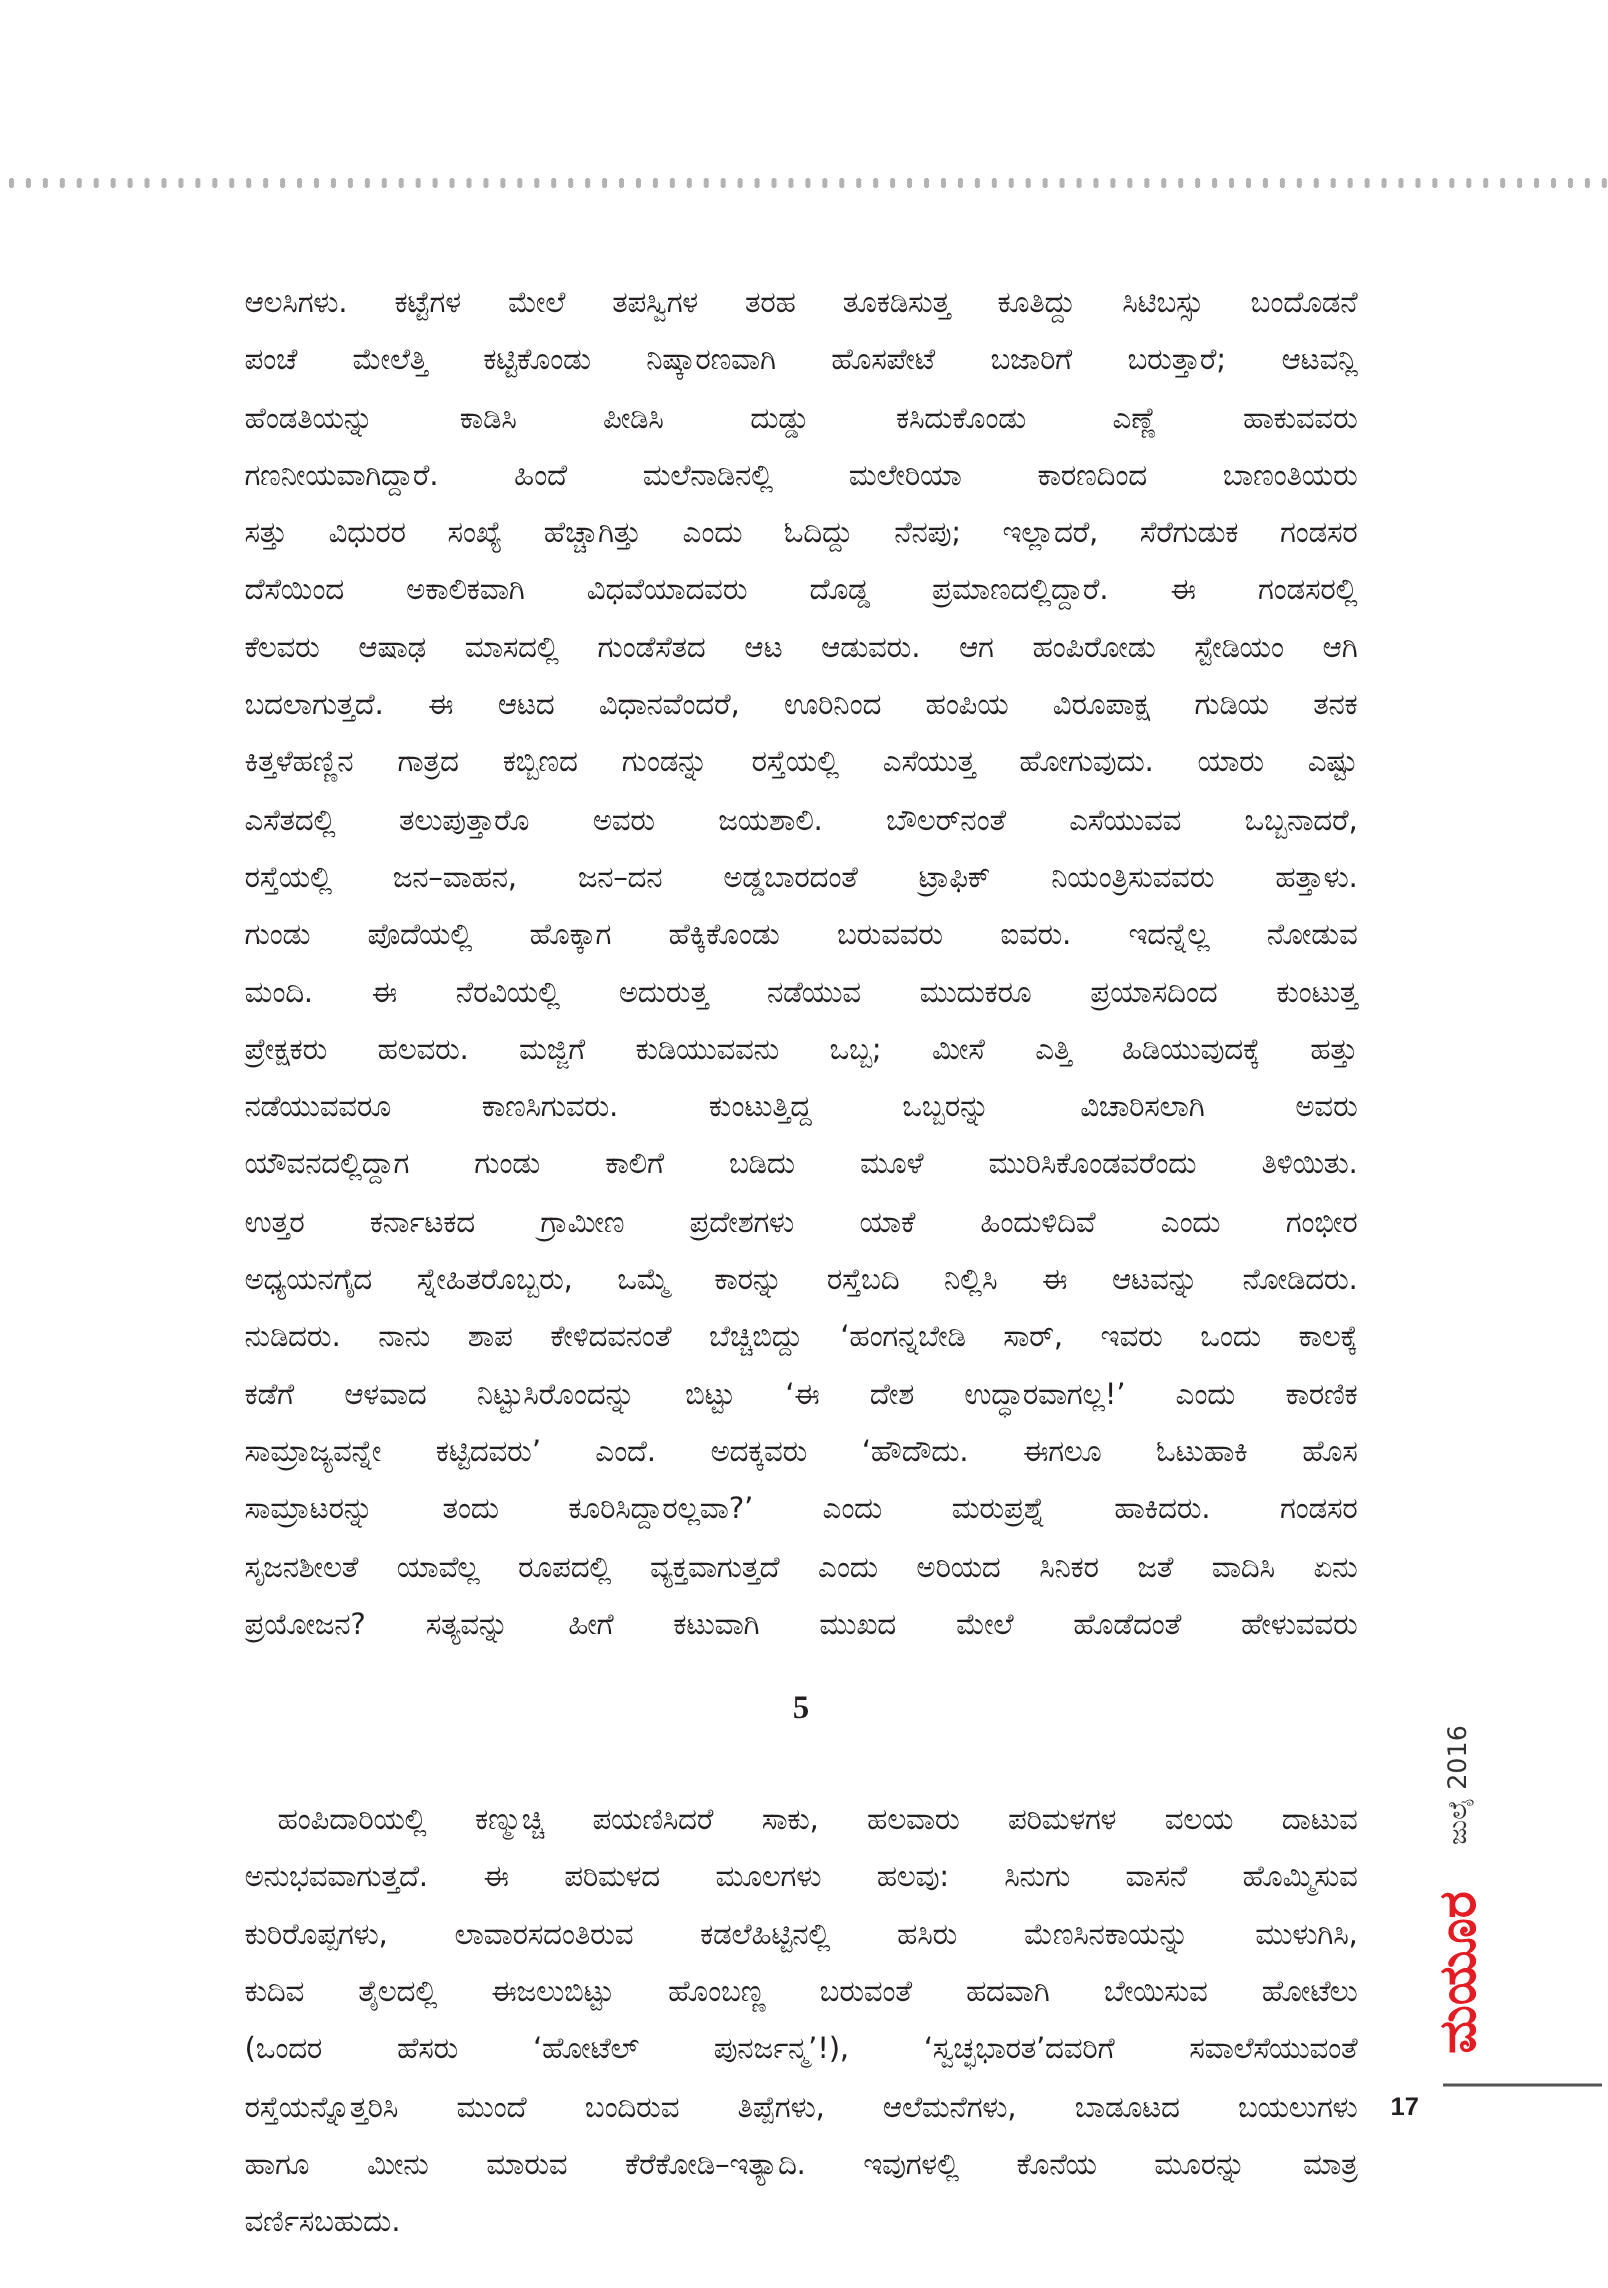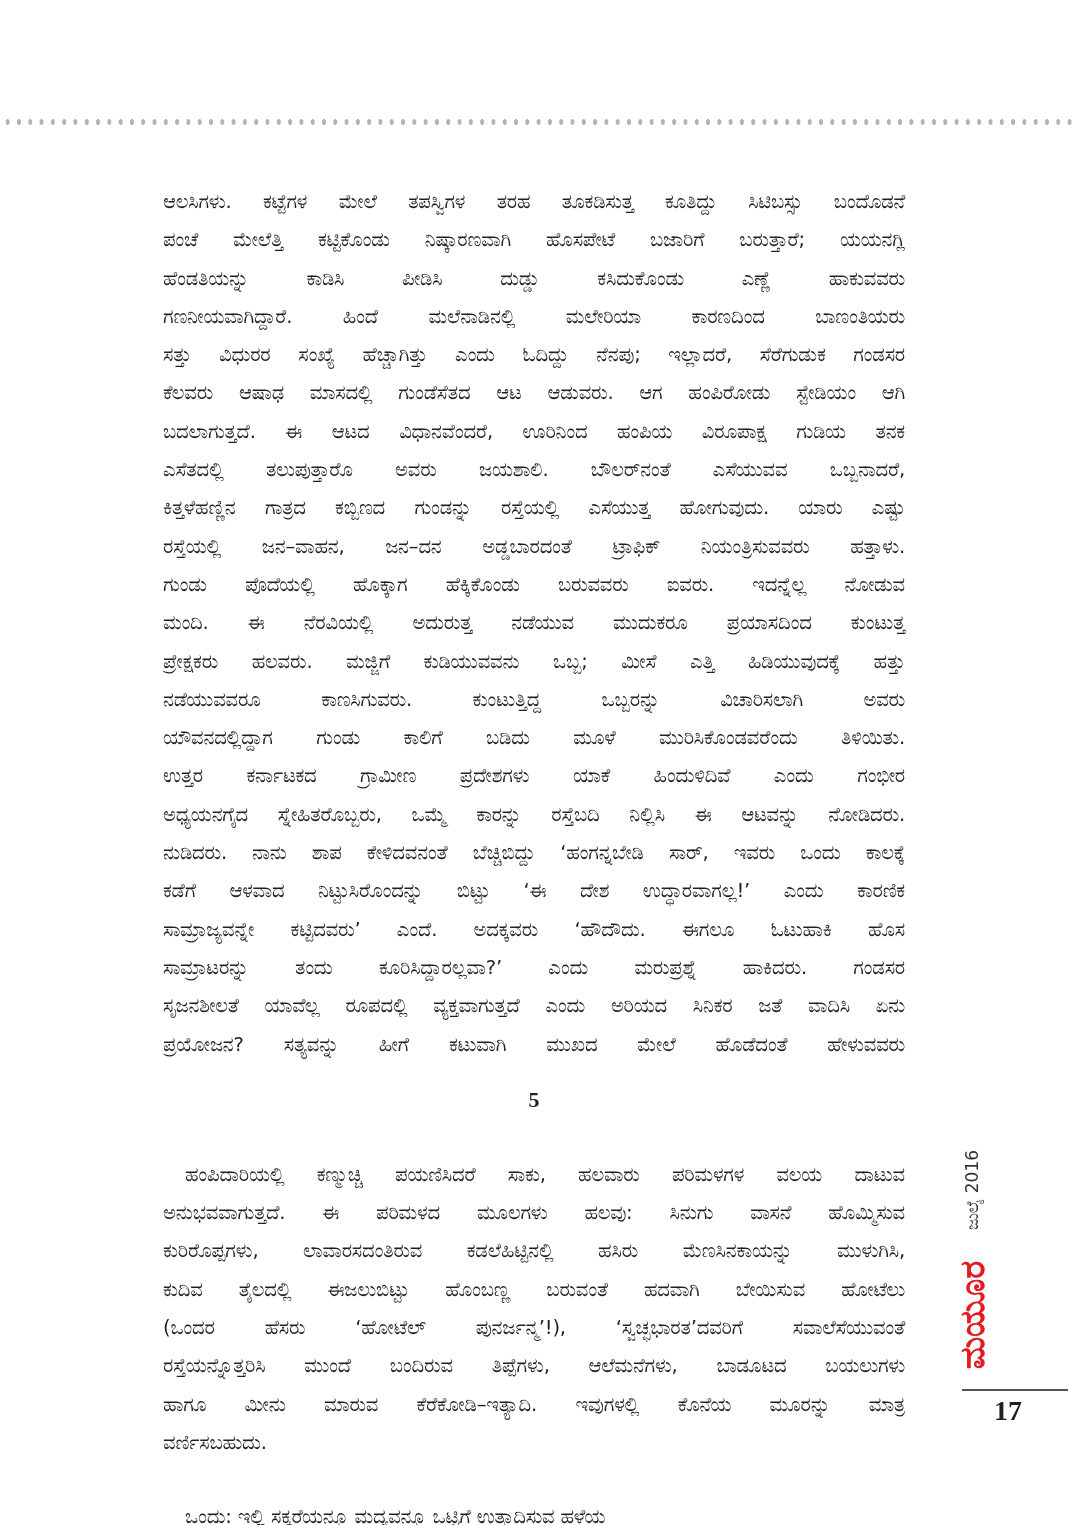--- a/index.html
+++ b/index.html
@@ -16,39 +16,40 @@
   .section-num { font-family: "Liberation Serif", serif; font-weight: bold; font-size: 22px;
                  text-align: center; height: 40px; line-height: 40px; margin-top: 16px; margin-bottom: 2px; }
   .masthead { position: absolute; left: 942px; top: 1130px; width: 60px; height: 245px; }
   .mag-date { position: absolute; left: 0; top: 0; width: 60px; height: 120px; }
   .mag-date span, .mag-name span { position: absolute; left: 50%; top: 50%; white-space: nowrap;
         transform: translate(-50%, -50%) rotate(-90deg); }
   .mag-date span { font-size: 17px; color: #333; }
   .mag-name { position: absolute; left: 0; top: 125px; width: 60px; height: 120px; }
   .mag-name span { font-size: 34px; font-weight: bold; color: #e31b23; }
   .page-rule { position: absolute; left: 962px; top: 1389px; width: 106px; height: 2px; background: #555; }
-  .page-number { position: absolute; left: 994px; top: 1395px; font-family: Liberation Serif, serif;
-                 font-weight: bold; font-size: 28px; color: #231f20; }
+  .page-number { position: absolute; left: 927px; top: 1395px; font-family: Liberation Sans, sans-serif;
+                 font-weight: bold; font-size: 17px; color: #231f20; }
 </style>
 </head>
 <body>
 
 <div class="dotted-rule"></div>
 
 <div class="column">
   <div id="p1">
       <div class="line">ಆಲಸಿಗಳು. ಕಟ್ಟೆಗಳ ಮೇಲೆ ತಪಸ್ವಿಗಳ ತರಹ ತೂಕಡಿಸುತ್ತ ಕೂತಿದ್ದು ಸಿಟಿಬಸ್ಸು ಬಂದೊಡನೆ</div>
-      <div class="line">ಪಂಚೆ ಮೇಲೆತ್ತಿ ಕಟ್ಟಿಕೊಂಡು ನಿಷ್ಕಾರಣವಾಗಿ ಹೊಸಪೇಟೆ ಬಜಾರಿಗೆ ಬರುತ್ತಾರೆ; ಯಯನಗ್ಲಿ</div>
+      <div class="line">ಪಂಚೆ ಮೇಲೆತ್ತಿ ಕಟ್ಟಿಕೊಂಡು ನಿಷ್ಕಾರಣವಾಗಿ ಹೊಸಪೇಟೆ ಬಜಾರಿಗೆ ಬರುತ್ತಾರೆ; ಆಟವನ್ಲಿ</div>
       <div class="line">ಹೆಂಡತಿಯನ್ನು ಕಾಡಿಸಿ ಪೀಡಿಸಿ ದುಡ್ಡು ಕಸಿದುಕೊಂಡು ಎಣ್ಣೆ ಹಾಕುವವರು</div>
       <div class="line">ಗಣನೀಯವಾಗಿದ್ದಾರೆ. ಹಿಂದೆ ಮಲೆನಾಡಿನಲ್ಲಿ ಮಲೇರಿಯಾ ಕಾರಣದಿಂದ ಬಾಣಂತಿಯರು</div>
       <div class="line">ಸತ್ತು ವಿಧುರರ ಸಂಖ್ಯೆ ಹೆಚ್ಚಾಗಿತ್ತು ಎಂದು ಓದಿದ್ದು ನೆನಪು; ಇಲ್ಲಾದರೆ, ಸೆರೆಗುಡುಕ ಗಂಡಸರ</div>
+      <div class="line">ದೆಸೆಯಿಂದ ಅಕಾಲಿಕವಾಗಿ ವಿಧವೆಯಾದವರು ದೊಡ್ಡ ಪ್ರಮಾಣದಲ್ಲಿದ್ದಾರೆ. ಈ ಗಂಡಸರಲ್ಲಿ</div>
       <div class="line">ಕೆಲವರು ಆಷಾಢ ಮಾಸದಲ್ಲಿ ಗುಂಡೆಸೆತದ ಆಟ ಆಡುವರು. ಆಗ ಹಂಪಿರೋಡು ಸ್ಟೇಡಿಯಂ ಆಗಿ</div>
       <div class="line">ಬದಲಾಗುತ್ತದೆ. ಈ ಆಟದ ವಿಧಾನವೆಂದರೆ, ಊರಿನಿಂದ ಹಂಪಿಯ ವಿರೂಪಾಕ್ಷ ಗುಡಿಯ ತನಕ</div>
+      <div class="line">ಕಿತ್ತಳೆಹಣ್ಣಿನ ಗಾತ್ರದ ಕಬ್ಬಿಣದ ಗುಂಡನ್ನು ರಸ್ತೆಯಲ್ಲಿ ಎಸೆಯುತ್ತ ಹೋಗುವುದು. ಯಾರು ಎಷ್ಟು</div>
       <div class="line">ಎಸೆತದಲ್ಲಿ ತಲುಪುತ್ತಾರೊ ಅವರು ಜಯಶಾಲಿ. ಬೌಲರ್‌ನಂತೆ ಎಸೆಯುವವ ಒಬ್ಬನಾದರೆ,</div>
-      <div class="line">ಕಿತ್ತಳೆಹಣ್ಣಿನ ಗಾತ್ರದ ಕಬ್ಬಿಣದ ಗುಂಡನ್ನು ರಸ್ತೆಯಲ್ಲಿ ಎಸೆಯುತ್ತ ಹೋಗುವುದು. ಯಾರು ಎಷ್ಟು</div>
       <div class="line">ರಸ್ತೆಯಲ್ಲಿ ಜನ–ವಾಹನ, ಜನ–ದನ ಅಡ್ಡಬಾರದಂತೆ ಟ್ರಾಫಿಕ್ ನಿಯಂತ್ರಿಸುವವರು ಹತ್ತಾಳು.</div>
       <div class="line">ಗುಂಡು ಪೊದೆಯಲ್ಲಿ ಹೊಕ್ಕಾಗ ಹೆಕ್ಕಿಕೊಂಡು ಬರುವವರು ಐವರು. ಇದನ್ನೆಲ್ಲ ನೋಡುವ</div>
       <div class="line">ಮಂದಿ. ಈ ನೆರವಿಯಲ್ಲಿ ಅದುರುತ್ತ ನಡೆಯುವ ಮುದುಕರೂ ಪ್ರಯಾಸದಿಂದ ಕುಂಟುತ್ತ</div>
       <div class="line">ಪ್ರೇಕ್ಷಕರು ಹಲವರು. ಮಜ್ಜಿಗೆ ಕುಡಿಯುವವನು ಒಬ್ಬ; ಮೀಸೆ ಎತ್ತಿ ಹಿಡಿಯುವುದಕ್ಕೆ ಹತ್ತು</div>
       <div class="line">ನಡೆಯುವವರೂ ಕಾಣಸಿಗುವರು. ಕುಂಟುತ್ತಿದ್ದ ಒಬ್ಬರನ್ನು ವಿಚಾರಿಸಲಾಗಿ ಅವರು</div>
       <div class="line">ಯೌವನದಲ್ಲಿದ್ದಾಗ ಗುಂಡು ಕಾಲಿಗೆ ಬಡಿದು ಮೂಳೆ ಮುರಿಸಿಕೊಂಡವರೆಂದು ತಿಳಿಯಿತು.</div>
       <div class="line">ಉತ್ತರ ಕರ್ನಾಟಕದ ಗ್ರಾಮೀಣ ಪ್ರದೇಶಗಳು ಯಾಕೆ ಹಿಂದುಳಿದಿವೆ ಎಂದು ಗಂಭೀರ</div>
       <div class="line">ಅಧ್ಯಯನಗೈದ ಸ್ನೇಹಿತರೊಬ್ಬರು, ಒಮ್ಮೆ ಕಾರನ್ನು ರಸ್ತೆಬದಿ ನಿಲ್ಲಿಸಿ ಈ ಆಟವನ್ನು ನೋಡಿದರು.</div>
       <div class="line">ನುಡಿದರು. ನಾನು ಶಾಪ ಕೇಳಿದವನಂತೆ ಬೆಚ್ಚಿಬಿದ್ದು ‘ಹಂಗನ್ನಬೇಡಿ ಸಾರ್, ಇವರು ಒಂದು ಕಾಲಕ್ಕೆ</div>
       <div class="line">ಕಡೆಗೆ ಆಳವಾದ ನಿಟ್ಟುಸಿರೊಂದನ್ನು ಬಿಟ್ಟು ‘ಈ ದೇಶ ಉದ್ಧಾರವಾಗಲ್ಲ!’ ಎಂದು ಕಾರಣಿಕ</div>

